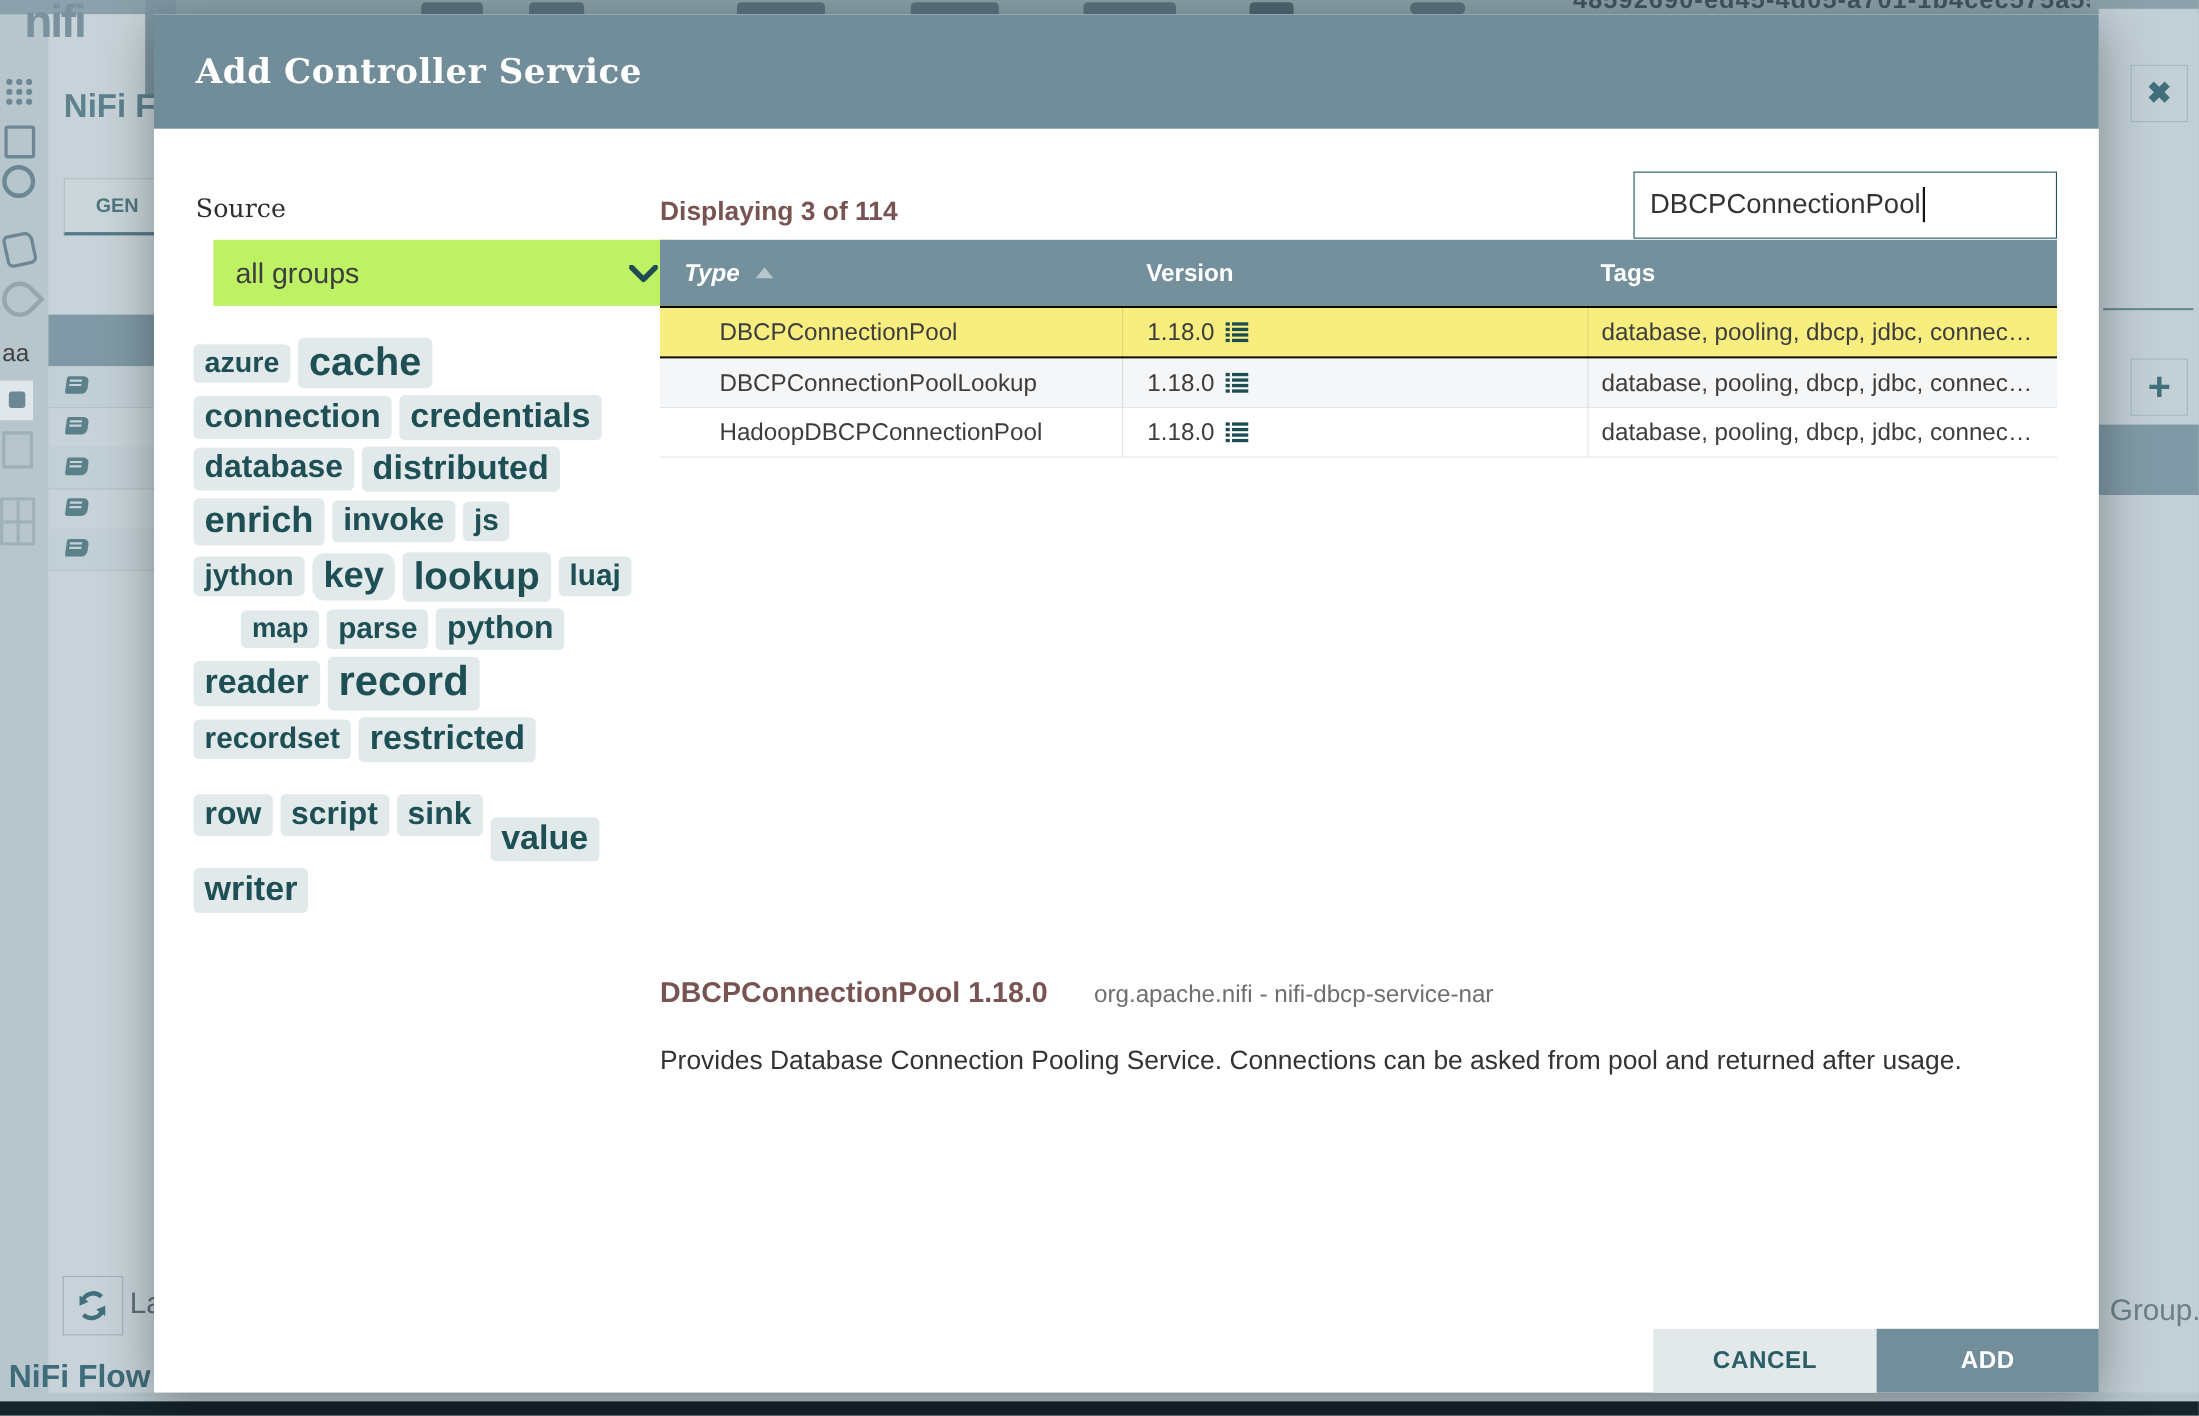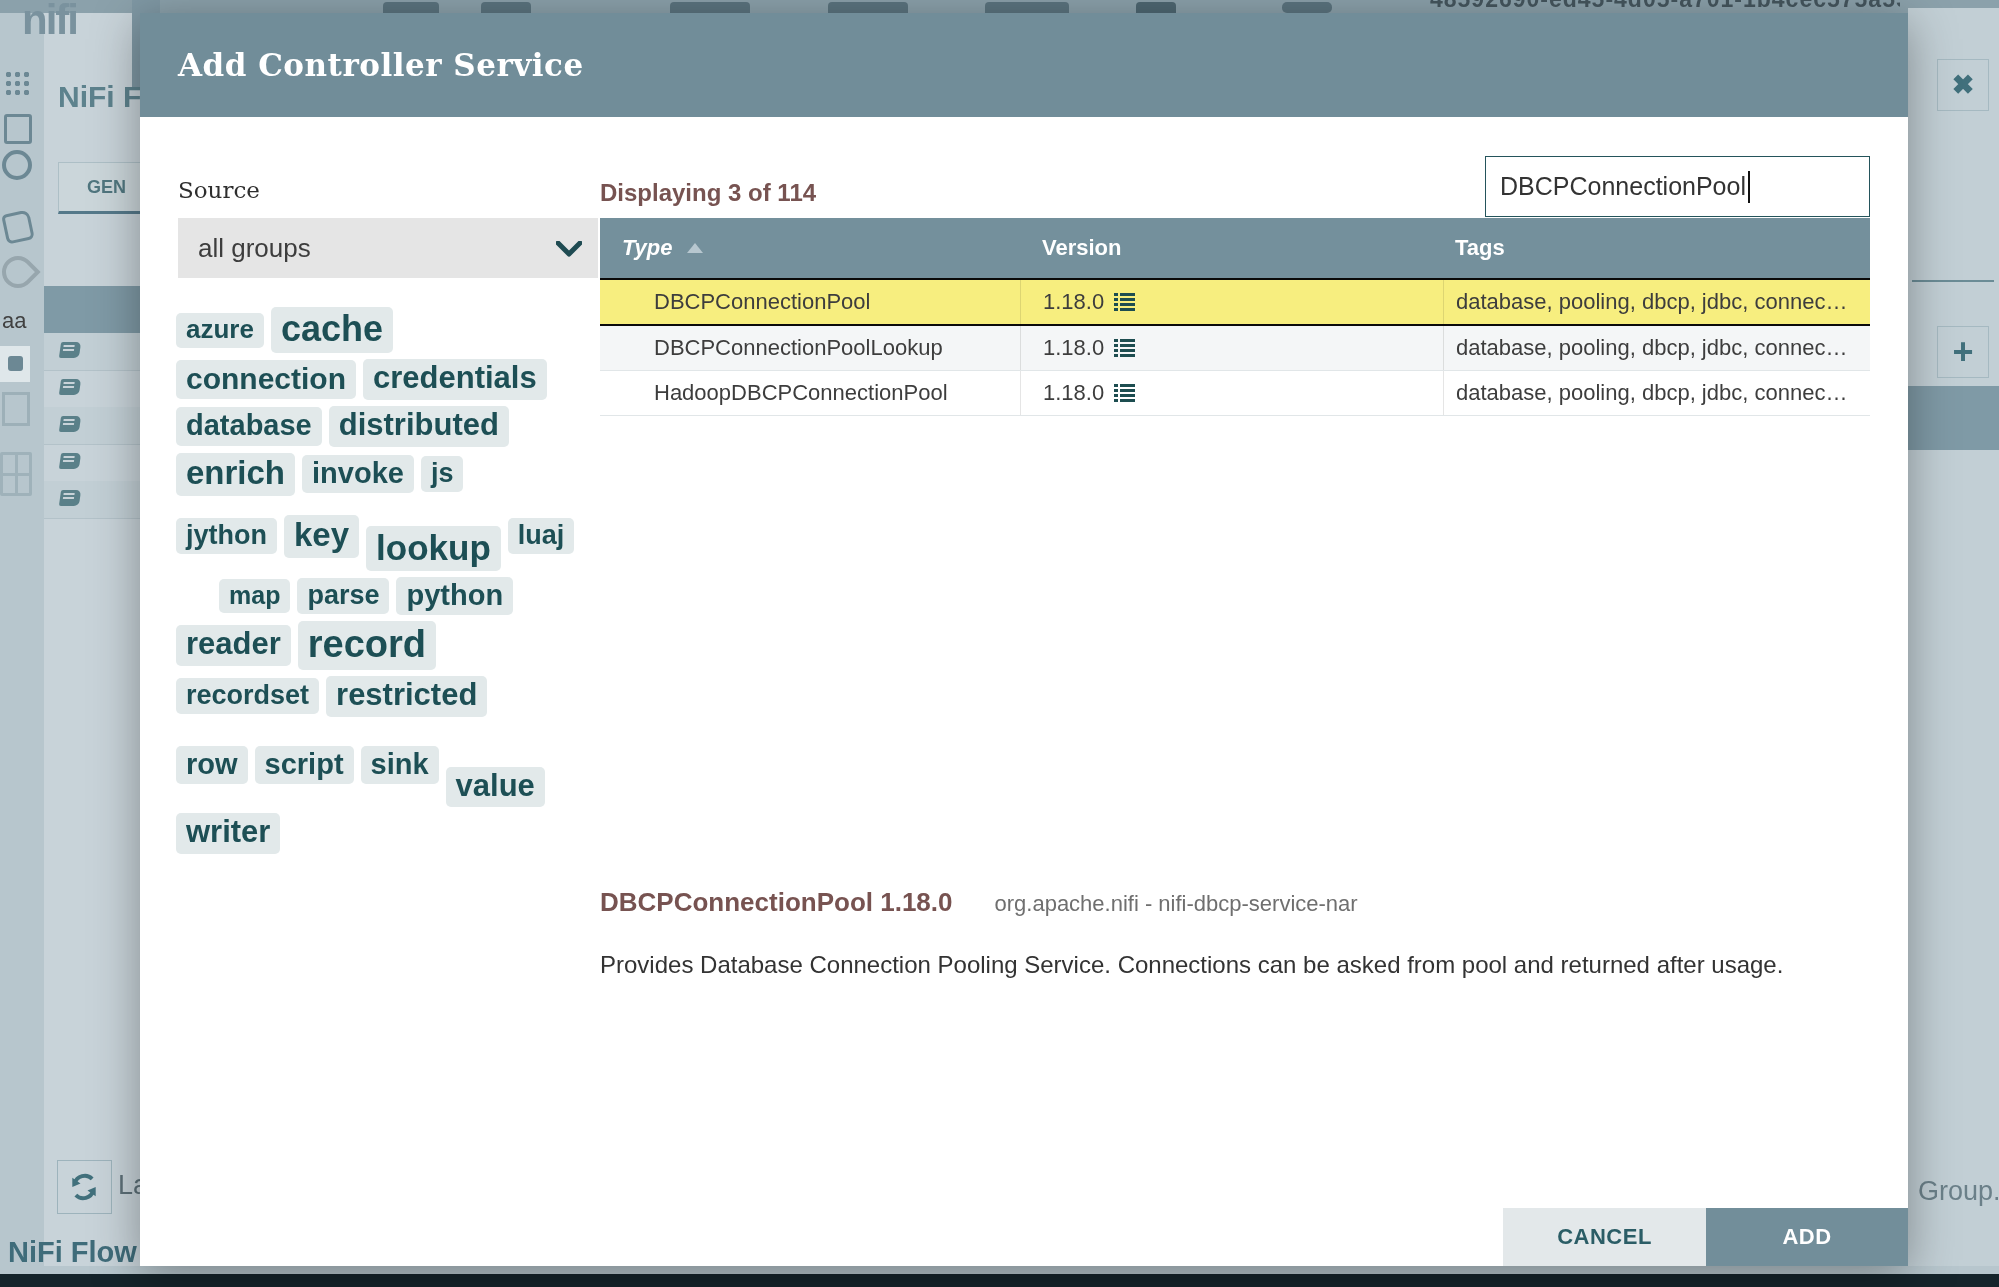--- a/index.html
+++ b/index.html
@@ -49,21 +49,21 @@
   #bottombar{left:0;top:1274px;width:1999px;height:13px;background:#15242b;}
 
   
   #dialog{left:140px;top:13px;width:1768px;height:1253px;background:#ffffff;
     box-shadow:0 10px 45px rgba(0,0,0,.35);z-index:10;}
   #dialog-header{left:0;top:0;width:1768px;height:104px;background:#718d99;}
   #dialog-title{left:38px;top:0;line-height:104px;color:#ffffff;font-size:31px;font-weight:bold;
     font-family:"DejaVu Serif","Liberation Serif",serif;letter-spacing:.5px;}
 
   #source-label{left:38px;top:164px;font-size:23px;color:#2e2e2e;font-family:"DejaVu Serif","Liberation Serif",serif;}
-  #source-select{left:38px;top:205px;width:420px;height:60px;background:#e5e5e5;cursor:pointer;}
+  #source-select{left:54px;top:205px;width:420px;height:60px;background:#bef264;cursor:pointer;}
   #source-select .val{position:absolute;left:20px;top:0;line-height:60px;font-size:26px;color:#3d3d3d;}
   #source-select svg{position:absolute;right:16px;top:23px;}
 
   #tag-cloud{left:36px;top:294px;width:440px;}
   .tag-row{display:flex;gap:7px;margin-bottom:6px;align-items:center;}
   .tag-chip{background:#e2e9ea;color:#1d4f55;font-weight:bold;padding:2px 10px 4px;border-radius:5px;line-height:1.12;cursor:pointer;}
 
   #summary{left:460px;top:166px;font-size:24px;font-weight:bold;color:#775351;}
   #filter-box{left:1345px;top:143px;width:385px;height:61px;border:1px solid #24545b;background:#fff;box-sizing:border-box;cursor:text;}
   #filter-box .txt{position:absolute;left:14px;top:0;line-height:59px;font-size:25px;color:#333;}
@@ -199,22 +199,22 @@
           <span class="tag-chip" style="font-size: 29px;">database</span>
           <span class="tag-chip" style="font-size: 31px;">distributed</span>
         </div>
         <div class="tag-row">
           <span class="tag-chip" style="font-size: 33px;">enrich</span>
           <span class="tag-chip" style="font-size: 29px;">invoke</span>
           <span class="tag-chip" style="font-size: 27px;">js</span>
         </div>
         <div class="tag-row">
           <span class="tag-chip" style="font-size: 27px;">jython</span>
-          <span class="tag-chip" style="font-size: 33px;">key</span>
-          <span class="tag-chip" style="font-size: 35px; margin-top: 24px;">lookup</span>
+          <span class="tag-chip" style="font-size: 33px; border-radius: 11px;">key</span>
+          <span class="tag-chip" style="font-size: 35px;">lookup</span>
           <span class="tag-chip" style="font-size: 27px;">luaj</span>
         </div>
         <div class="tag-row">
           <span class="tag-chip" style="font-size: 25px; margin-left: 43px;">map</span>
           <span class="tag-chip" style="font-size: 27px;">parse</span>
           <span class="tag-chip" style="font-size: 29px;">python</span>
         </div>
         <div class="tag-row">
           <span class="tag-chip" style="font-size: 31px;">reader</span>
           <span class="tag-chip" style="font-size: 38px;">record</span>

